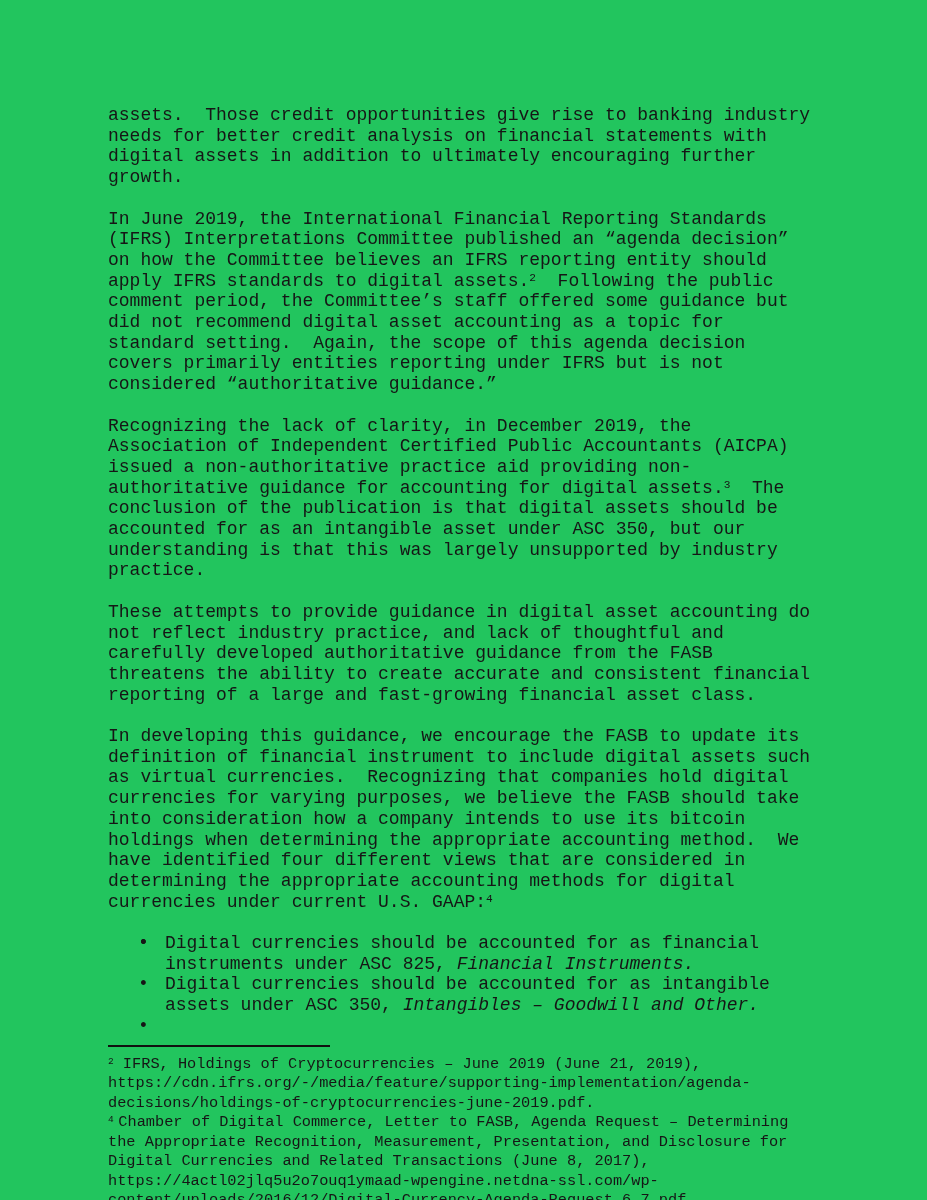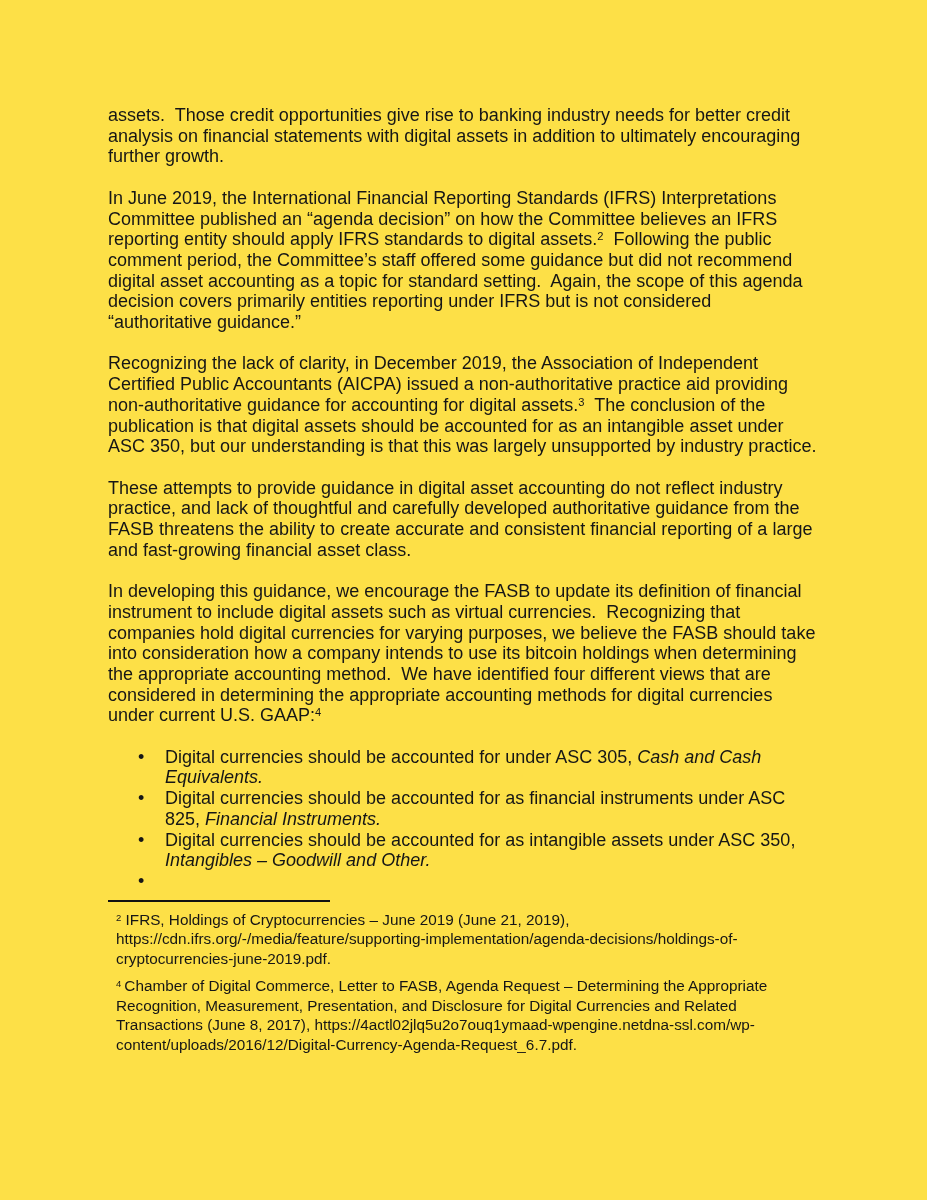--- a/index.html
+++ b/index.html
@@ -4,23 +4,23 @@
 <style>
   html, body {
     margin: 0;
     padding: 0;
     background: #ffffff;
   }
   .page {
     position: relative;
     width: 927px;
     height: 1200px;
-    background: #fde047;
+    background: #22c55e;
     overflow: hidden;
-    font-family: Liberation Sans, sans-serif;
+    font-family: Liberation Mono, monospace;
     color: #161616;
   }
   .content {
     position: absolute;
     left: 108px;
     top: 105px;
     width: 712px;
   }
   .para {
     margin: 0 0 20.7px 0;
@@ -56,21 +56,21 @@
     font-size: 15.3px;
     line-height: 19.5px;
   }
   .fn-sep {
     width: 222px;
     height: 0;
     border-top: 2px solid #111111;
     margin: 0 0 8px 0;
   }
   .footnote {
-    margin: 8px;
+    margin: 0;
   }
   i { font-style: italic; }
 </style>
 </head>
 <body>
 
 <div class="page">
   <div class="content">
 
     <p class="para">assets.&nbsp; Those credit opportunities give rise to banking industry needs for better credit analysis on financial statements with digital assets in addition to ultimately encouraging further growth.</p>
@@ -80,21 +80,20 @@
     <p class="para">Recognizing the lack of clarity, in December 2019, the Association of Independent Certified Public Accountants (AICPA) issued a non-authoritative practice aid providing non-authoritative guidance for accounting for digital assets.<sup class="ref">3</sup>&nbsp; The conclusion of the publication is that digital assets should be accounted for as an intangible asset under ASC 350, but our understanding is that this was largely unsupported by industry practice.</p>
 
     <p class="para">These attempts to provide guidance in digital asset accounting do not reflect industry practice, and lack of thoughtful and carefully developed authoritative guidance from the FASB threatens the ability to create accurate and consistent financial reporting of a large and fast-growing financial asset class.</p>
 
 
     <p class="para">In developing this guidance, we encourage the FASB to update its definition of financial instrument to include digital assets such as virtual currencies.&nbsp; Recognizing that companies hold digital currencies for varying purposes, we believe the FASB should take into consideration how a company intends to use its bitcoin holdings when determining the appropriate accounting method.&nbsp; We have identified four different views that are considered in determining the appropriate accounting methods for digital currencies under current U.S. GAAP:<sup class="ref">4</sup></p>
 
     <ul class="bullets">
       <li>
         <span class="bullet">•</span>
-        <span>Digital currencies should be accounted for under ASC 305, <i>Cash and Cash Equivalents.</i></span>
       </li>
       <li>
         <span class="bullet">•</span>
         <span>Digital currencies should be accounted for as financial instruments under ASC 825, <i>Financial Instruments.</i></span>
       </li>
       <li>
         <span class="bullet">•</span>
         <span>Digital currencies should be accounted for as intangible assets under ASC 350, <i>Intangibles – Goodwill and Other.</i></span>
       </li>
       <li>

